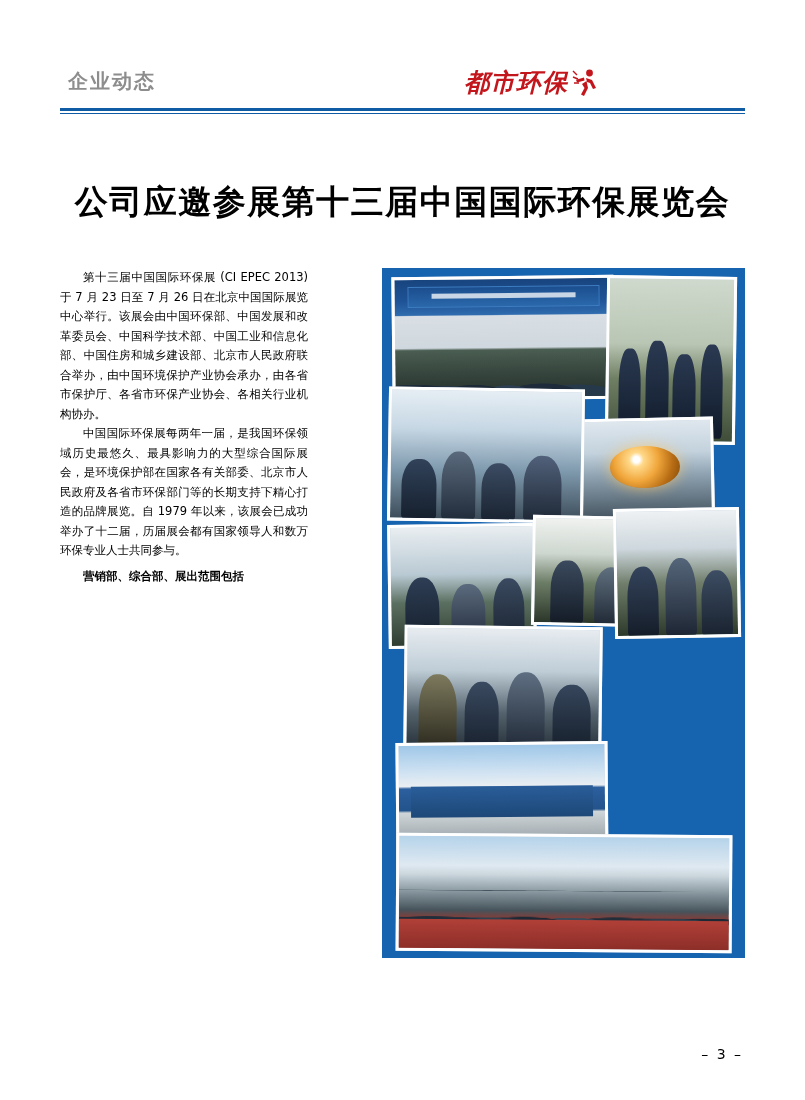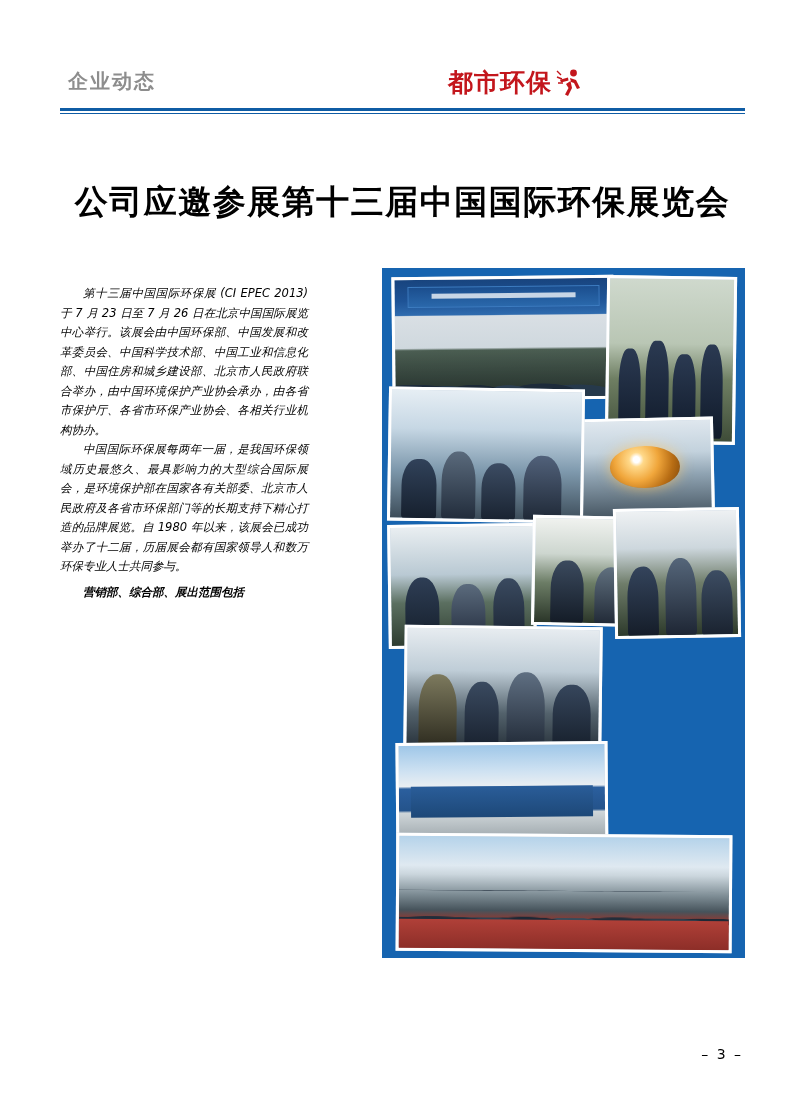--- a/index.html
+++ b/index.html
@@ -28,24 +28,25 @@
     left: 68px;
     top: 68px;
     font-size: 20px;
     letter-spacing: 2px;
     color: #8d8d8d;
     font-family: "DejaVu Sans", sans-serif;
     font-weight: bold;
   }
   .brand {
     position: absolute;
-    right: 60px;
+    right: 44px;
     top: 66px;
     display: flex;
     align-items: center;
+    font-style: italic;
   }
   .brand-text {
     font-size: 25px;
     font-weight: bold;
     color: #c3161c;
     letter-spacing: 1px;
     font-family: "DejaVu Sans", sans-serif;
   }
   .brand-mark {
     margin-left: 4px;
@@ -81,23 +82,22 @@
     font-weight: bold;
     color: #000;
     letter-spacing: 1.5px;
     font-family: "DejaVu Sans", sans-serif;
   }
 
   
   .text-column {
     position: absolute;
     left: 60px;
-    top: 284px;
+    top: 268px;
     width: 248px;
-    font-style: italic;
   }
   .para {
     font-size: 11.5px;
     line-height: 19.5px;
     color: #000;
     text-align: justify;
     text-justify: inter-ideograph;
     text-indent: 2em;
     margin: 0 0 0 0;
     font-family: "DejaVu Sans", sans-serif;
@@ -262,21 +262,21 @@
   </div>
 
   <div class="header-rule"></div>
   <div class="header-rule-thin"></div>
 </div>
 
 <div class="article-title">公司应邀参展第十三届中国国际环保展览会</div>
 
 <div class="text-column">
   <p class="para">第十三届中国国际环保展 (CI EPEC 2013) 于 7 月 23 日至 7 月 26 日在北京中国国际展览中心举行。该展会由中国环保部、中国发展和改革委员会、中国科学技术部、中国工业和信息化部、中国住房和城乡建设部、北京市人民政府联合举办，由中国环境保护产业协会承办，由各省市保护厅、各省市环保产业协会、各相关行业机构协办。</p>
-  <p class="para">中国国际环保展每两年一届，是我国环保领域历史最悠久、最具影响力的大型综合国际展会，是环境保护部在国家各有关部委、北京市人民政府及各省市环保部门等的长期支持下精心打造的品牌展览。自 1980 年以来，该展会已成功举办了十二届，历届展会都有国家领导人和数万环保专业人士共同参与。</p>
+  <p class="para">中国国际环保展每两年一届，是我国环保领域历史最悠久、最具影响力的大型综合国际展会，是环境保护部在国家各有关部委、北京市人民政府及各省市环保部门等的长期支持下精心打造的品牌展览。自 1979 年以来，该展会已成功举办了十二届，历届展会都有国家领导人和数万环保专业人士共同参与。</p>
   <div class="signature">营销部、综合部、展出范围包括</div>
 </div>
 
 <div class="collage">
 
   <div class="photo p1" style="left:10px; top:8px; width:222px; height:124px; transform:rotate(-0.6deg);">
     <div class="ph-inner">
         <div class="banner"></div>
         <div class="crowd"></div>
       </div>

